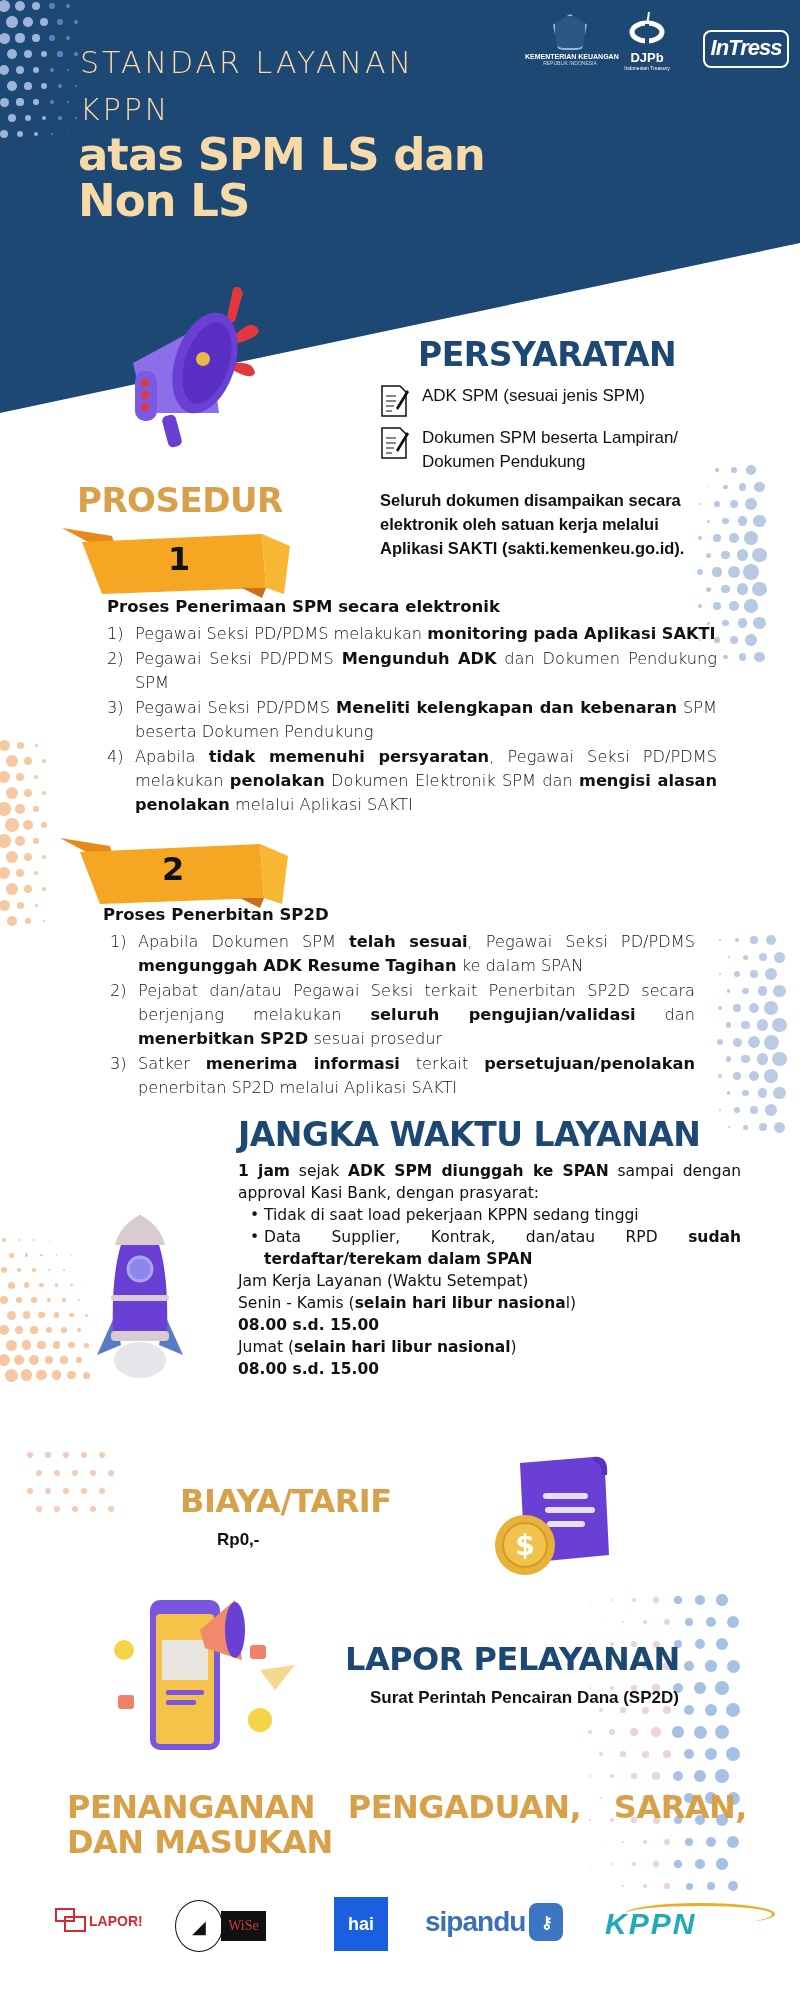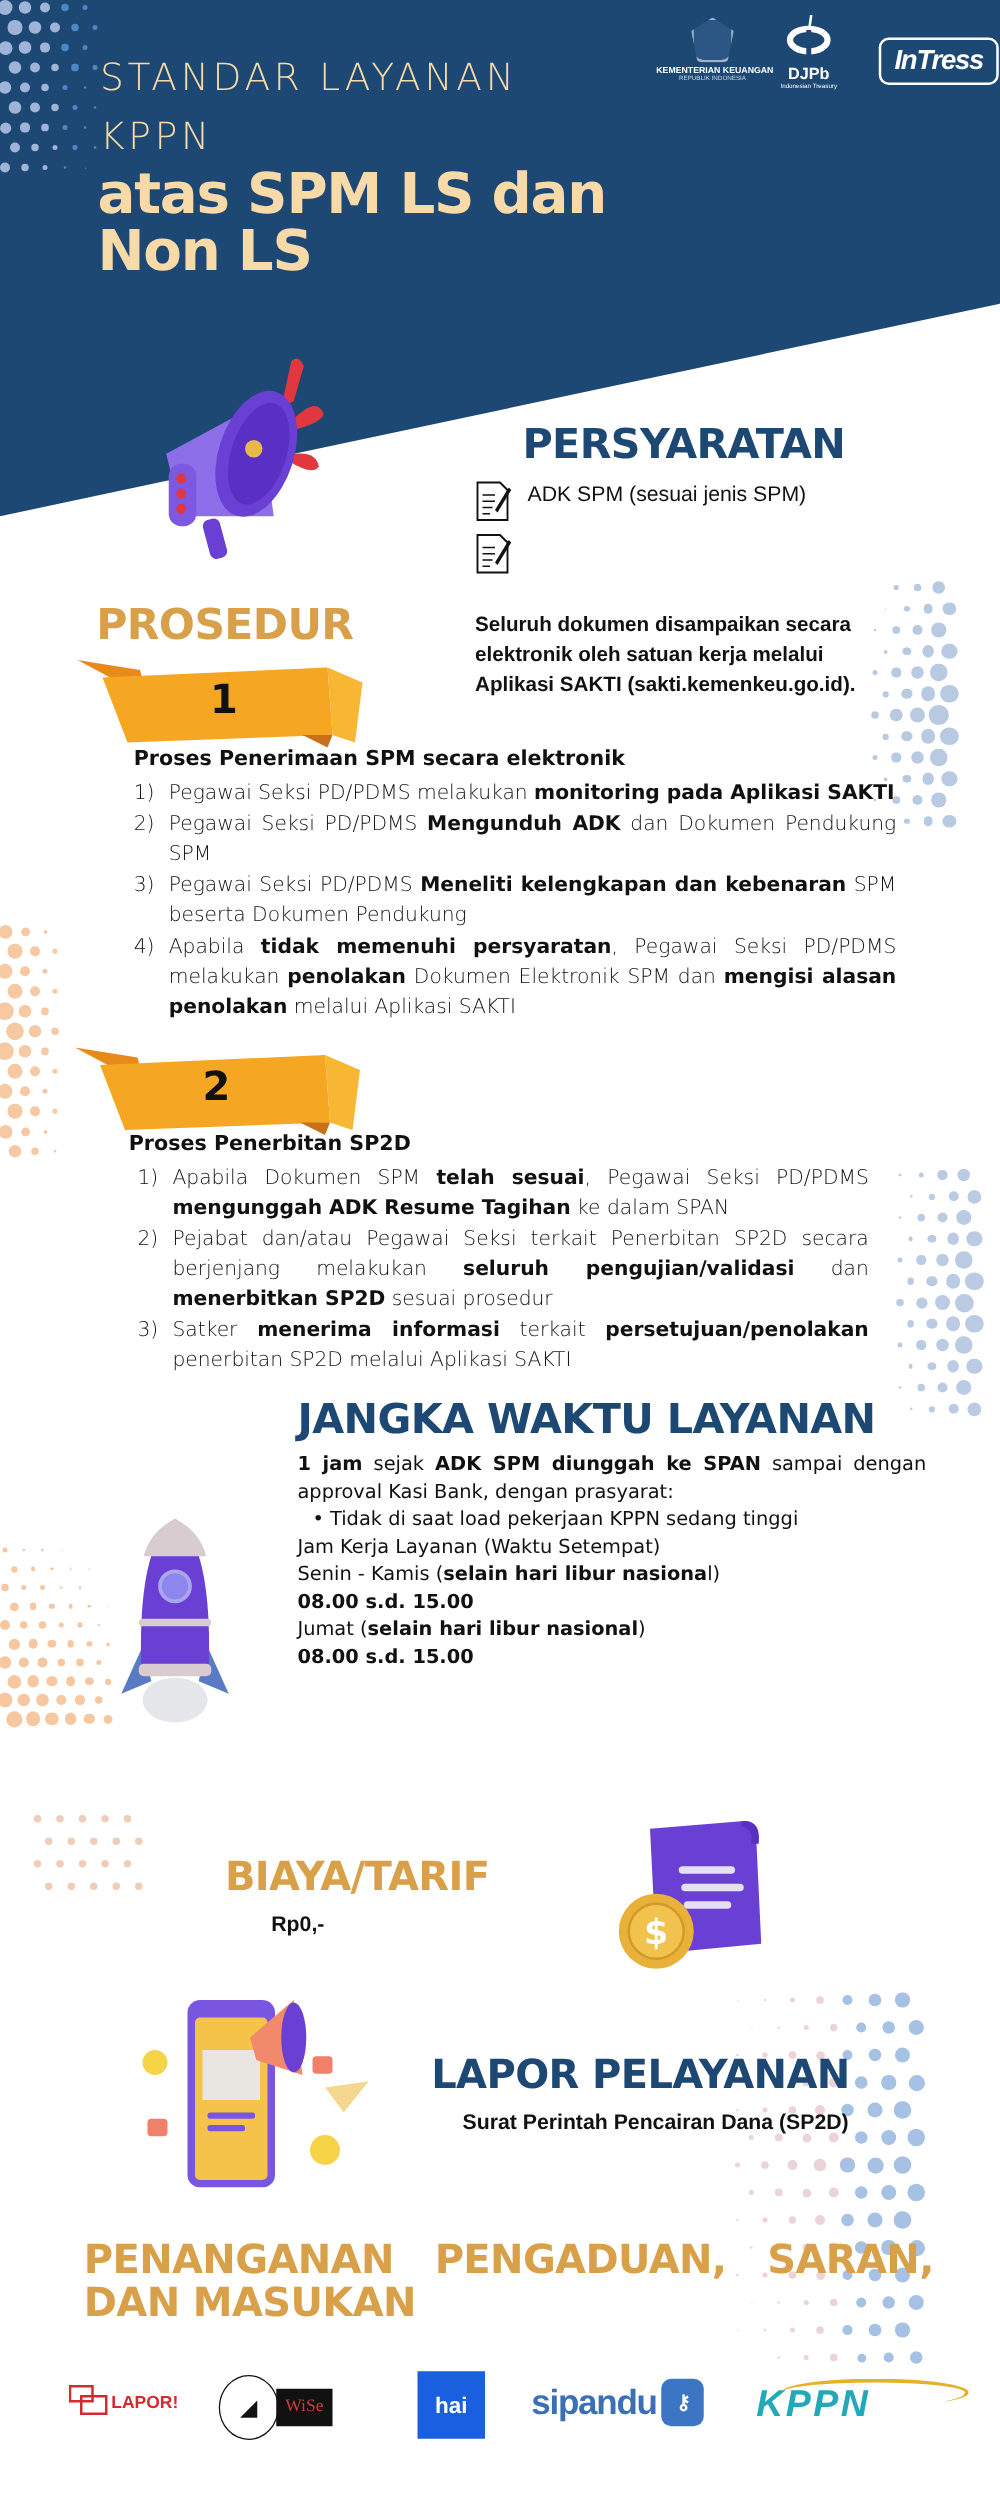--- a/index.html
+++ b/index.html
@@ -14,21 +14,21 @@
   .hdr-title div { font-weight: bold; }
 
   .logo { position: absolute; color: #fff; text-align: center; font-family: "Liberation Sans", sans-serif; }
   .logo-kemenkeu { left: 525px; top: 14px; width: 90px; }
   .logo-kemenkeu .shield { width: 34px; height: 36px; margin: 0 auto; border: 2px solid #9db3cf; border-radius: 4px 4px 10px 10px; clip-path: polygon(50% 0, 100% 30%, 85% 100%, 15% 100%, 0 30%); background: #2c5785; }
   .logo-kemenkeu .t1 { font-size: 7px; font-weight: bold; margin-top: 3px; white-space: nowrap; }
   .logo-kemenkeu .t2 { font-size: 5px; color: #cbd7e6; white-space: nowrap; }
   .logo-djpb { left: 617px; top: 12px; width: 60px; }
   .logo-djpb .t1 { font-size: 13px; font-weight: bold; }
   .logo-djpb .t2 { font-size: 5px; white-space: nowrap; }
-  .logo-intress { left: 703px; top: 30px; width: 96px; height: 38px; border: 2px solid #fff; border-radius: 8px; font-size: 22px; font-weight: bold; font-style: italic; line-height: 32px; letter-spacing: -1px; }
+  .logo-intress { left: 703px; top: 30px; width: 86px; height: 38px; border: 2px solid #fff; border-radius: 8px; font-size: 22px; font-weight: bold; font-style: italic; line-height: 32px; letter-spacing: -1px; }
 
   .megaphone { position: absolute; left: 115px; top: 283px; width: 200px; height: 170px; }
 
   .h-navy { color: #1d4873; font-weight: 900; font-family: "DejaVu Sans", sans-serif; }
   .h-gold { color: #d9a04a; font-weight: 900; font-family: "DejaVu Sans", sans-serif; }
 
   .persy-title { position: absolute; left: 418px; top: 335px; font-size: 33px; letter-spacing: -0.5px; }
   .persy-item { position: absolute; left: 380px; display: flex; align-items: flex-start; font-family: "Liberation Sans", sans-serif; font-size: 17px; line-height: 24px; color: #111; }
   .doc-icon { width: 30px; height: 34px; margin-right: 12px; flex: none; }
   .persy-note { position: absolute; left: 380px; top: 488px; width: 330px; font-family: "Liberation Sans", sans-serif; font-weight: bold; font-size: 16.5px; line-height: 24px; }
@@ -492,20 +492,24 @@
       <path d="M16 24 L27 6 L29 8 L18 26 Z" fill="#111"></path>
     </svg>
     <div>ADK SPM (sesuai jenis SPM)</div>
   </div>
   <div class="persy-item" style="top:426px;">
     <svg class="doc-icon" viewBox="0 0 30 34">
       <path d="M2 2 H20 L26 8 V32 H2 Z" fill="#fff" stroke="#111" stroke-width="1.5"></path>
       <path d="M6 12h10M6 17h10M6 22h8M6 27h6" stroke="#111" stroke-width="1.2"></path>
       <path d="M16 24 L27 6 L29 8 L18 26 Z" fill="#111"></path>
     </svg>
+    <div>
+      <div>Dokumen SPM beserta Lampiran/</div>
+      <div>Dokumen Pendukung</div>
+    </div>
   </div>
   <p class="persy-note">Seluruh dokumen disampaikan secara elektronik oleh satuan kerja melalui Aplikasi SAKTI (sakti.kemenkeu.go.id).</p>
 </section>
 
 <section>
   <h2 class="prosedur-title h-gold">PROSEDUR</h2>
 
   <svg class="ribbon" style="left:62px; top:528px;" viewBox="0 0 230 70">
     <path d="M0 0 L50 8 L56 30 Z" fill="#e88a1a"></path>
     <path d="M20 14 L200 6 L204 60 L40 66 Z" fill="#f5a623"></path>
@@ -548,20 +552,21 @@
   <rect x="26" y="126" width="58" height="10" rx="4" fill="#d8ccd0"></rect>
   <ellipse cx="55" cy="155" rx="26" ry="18" fill="#e4e6ea"></ellipse>
 </svg>
 
 <section>
   <h2 class="jw-title h-navy">JANGKA WAKTU LAYANAN</h2>
   <div class="jw-body">
     <p><b>1 jam</b><span> sejak </span><b>ADK SPM diunggah ke SPAN</b><span> sampai dengan approval Kasi Bank, dengan prasyarat:</span></p>
     <ul id="jw-bullets">
         <li><span>Tidak di saat load pekerjaan KPPN sedang tinggi</span></li>
+        <li><span>Data Supplier, Kontrak, dan/atau RPD </span><b>sudah terdaftar/terekam dalam SPAN</b></li>
       </ul>
     <div>Jam Kerja Layanan (Waktu Setempat)</div>
     <div>
       <span>Senin - Kamis</span> (<b>selain hari libur nasiona</b><span>l</span>)
     </div>
     <div style="font-weight:bold;">08.00 s.d. 15.00</div>
     <div>
       <span>Jumat</span> (<b>selain hari libur nasional</b>)
     </div>
     <div style="font-weight:bold;">08.00 s.d. 15.00</div>

